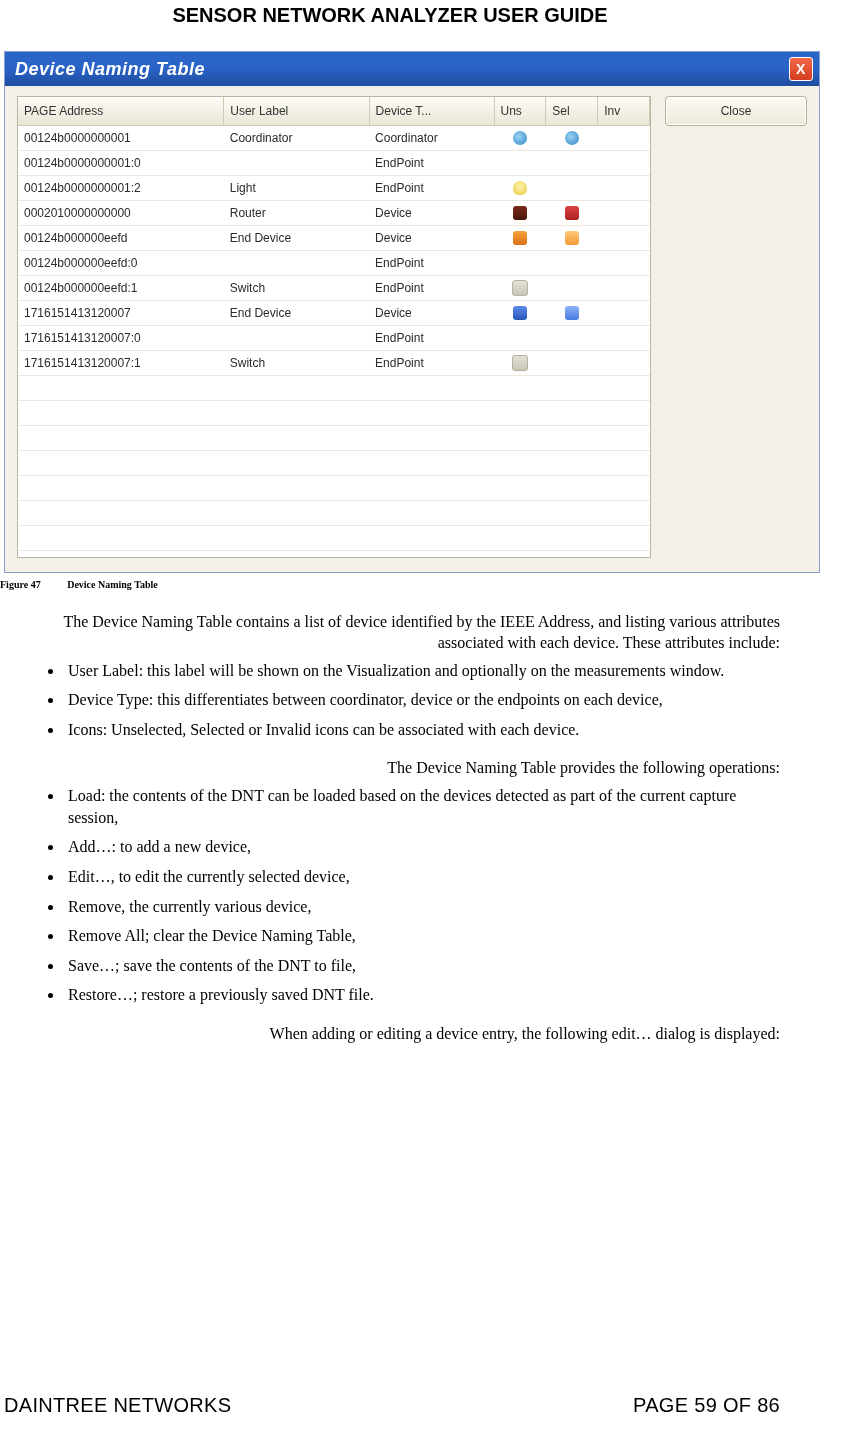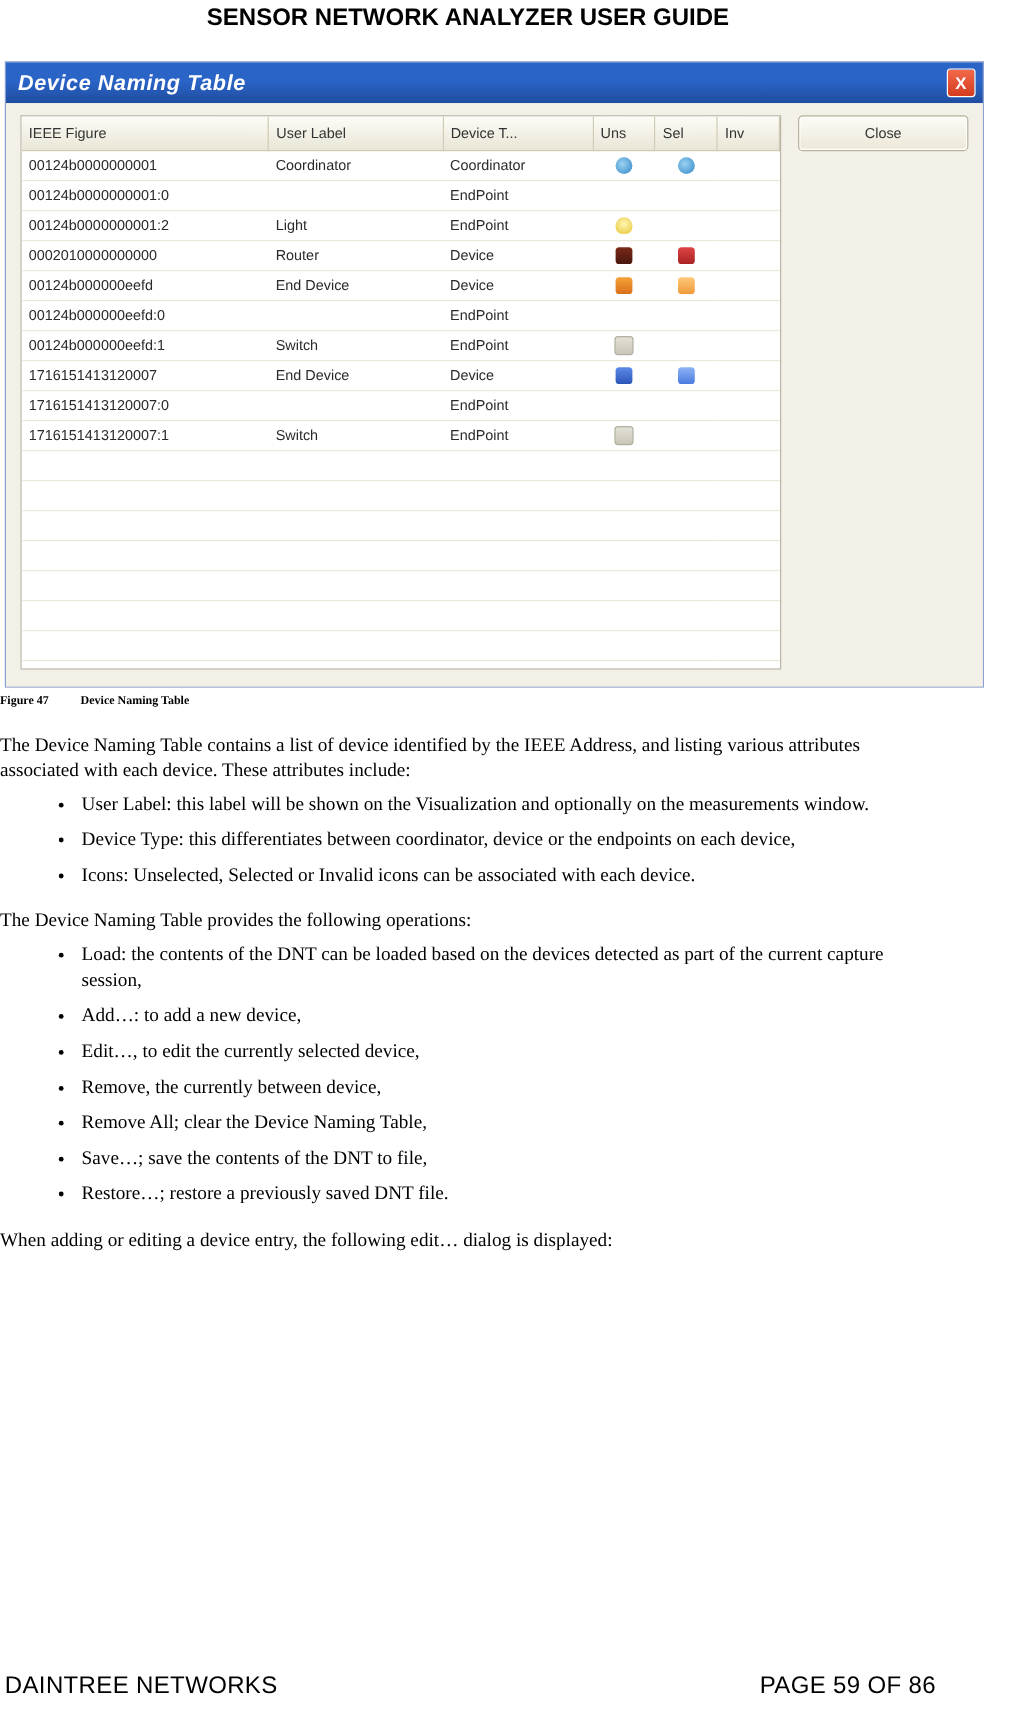--- a/index.html
+++ b/index.html
@@ -140,21 +140,21 @@
     justify-content: center;
     box-shadow: inset 0 0 0 1px #fff;
   }
   .figure-caption {
     font-family: "Times New Roman", serif;
     font-size: 10px;
     margin: 6px 0 22px 0;
   }
   .figure-caption .figno { font-weight: bold; margin-right: 24px; }
   .figure-caption .figtitle { font-weight: bold; }
-  .body-text { margin: 16px 0 6px 0; line-height: 1.3; }
+  .body-text { margin: 16px 0 6px 0; line-height: 1.3; text-align: right; }
   ul.bullets {
     margin: 4px 12px 18px 0;
     padding-left: 64px;
     list-style-type: disc;
   }
   ul.bullets li {
     margin-bottom: 8px;
     line-height: 1.35;
     padding-left: 4px;
   }
@@ -182,21 +182,21 @@
       <span>Device Naming Table</span>
       <div class="close-x">
         <span>X</span>
       </div>
     </div>
     <div class="dialog-body">
       <div class="table-wrap">
         <table class="dnt">
           <thead>
             <tr>
-              <th class="col-ieee">IEEE Figure</th>
+              <th class="col-ieee">PAGE Address</th>
               <th class="col-user">User Label</th>
               <th class="col-type">Device T...</th>
               <th class="col-sm">Uns</th>
               <th class="col-sm">Sel</th>
               <th class="col-sm">Inv</th>
             </tr>
           </thead>
           <tbody id="dnt-body">
               <tr>
                 <td class="col-ieee">00124b0000000001</td>
@@ -361,21 +361,21 @@
       <li>User Label: this label will be shown on the Visualization and optionally on the measurements window.</li>
       <li>Device Type: this differentiates between coordinator, device or the endpoints on each device,</li>
       <li>Icons: Unselected, Selected or Invalid icons can be associated with each device.</li>
     </ul>
 
   <p class="body-text">The Device Naming Table provides the following operations:</p>
   <ul class="bullets" id="ops-list">
       <li>Load: the contents of the DNT can be loaded based on the devices detected as part of the current capture session,</li>
       <li>Add…: to add a new device,</li>
       <li>Edit…, to edit the currently selected device,</li>
-      <li>Remove, the currently between device,</li>
+      <li>Remove, the currently various device,</li>
       <li>Remove All; clear the Device Naming Table,</li>
       <li>Save…; save the contents of the DNT to file,</li>
       <li>Restore…; restore a previously saved DNT file.</li>
     </ul>
 
   <p class="body-text">When adding or editing a device entry, the following edit… dialog is displayed:</p>
 
   <div class="footer">
     <span>DAINTREE NETWORKS</span>
     <span>PAGE 59 OF 86</span>

